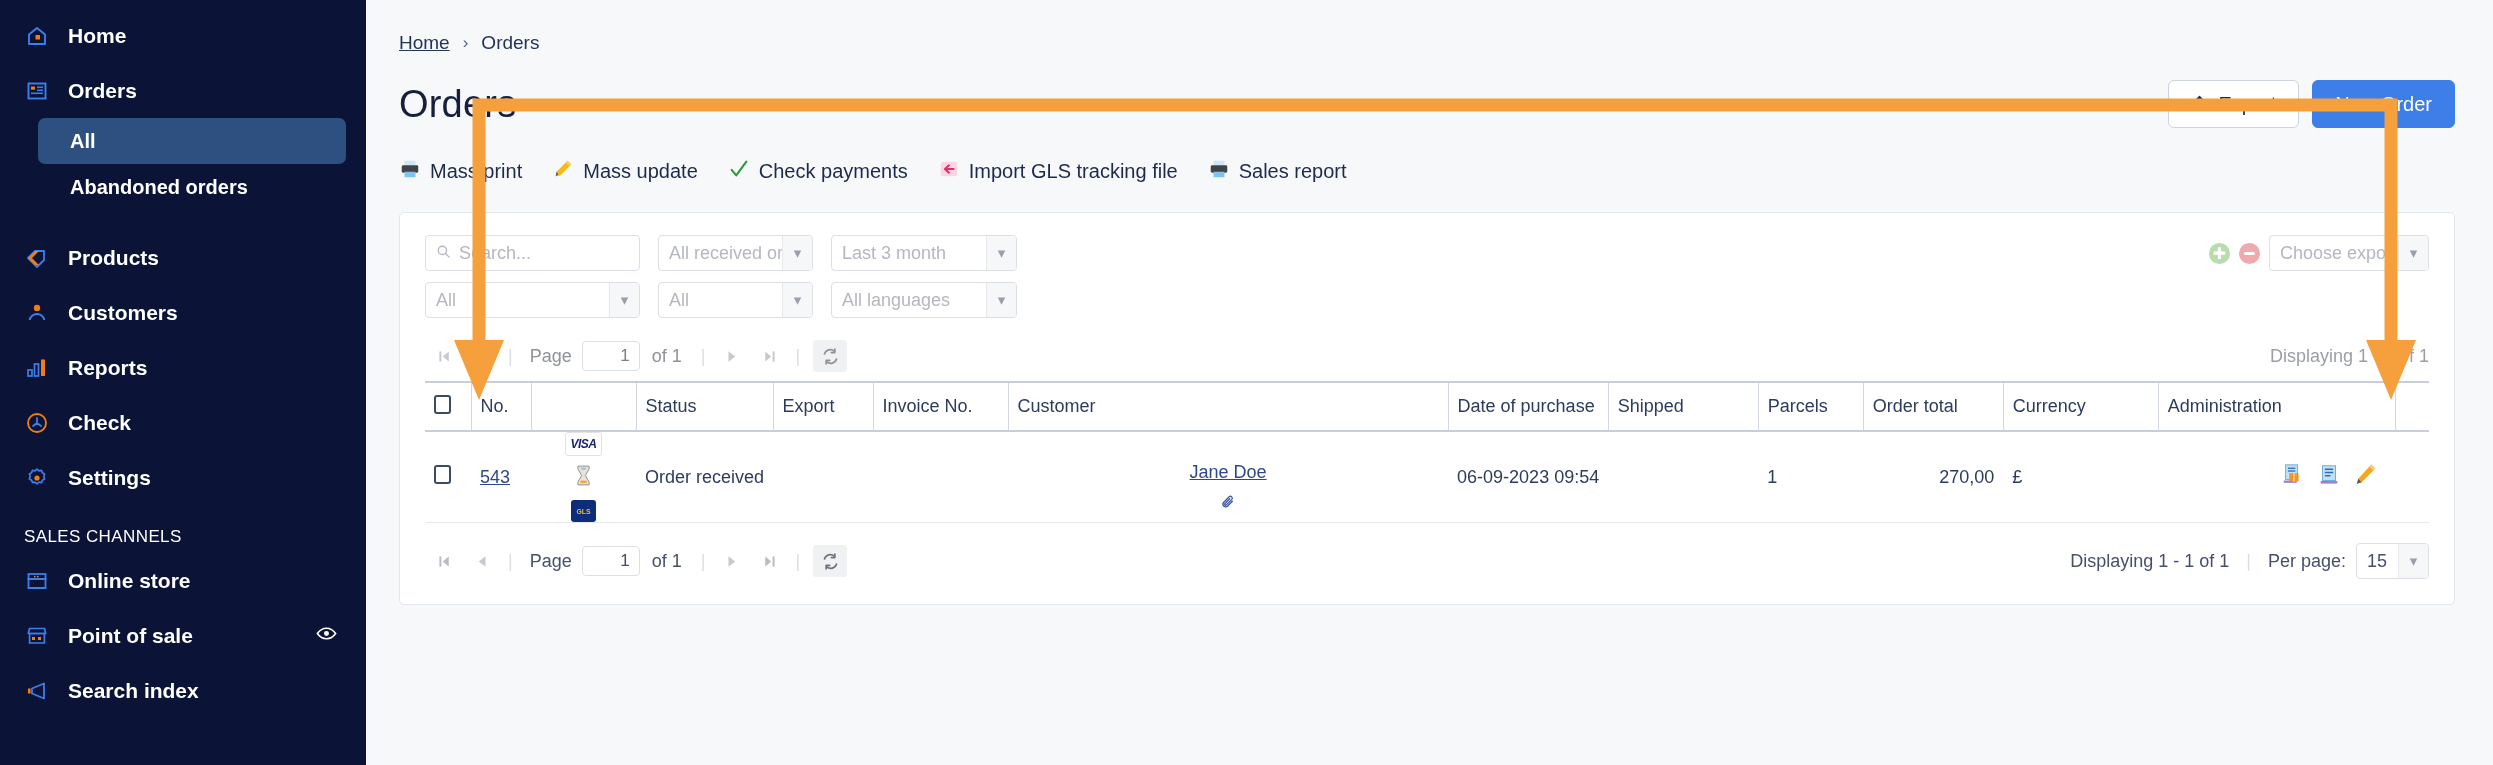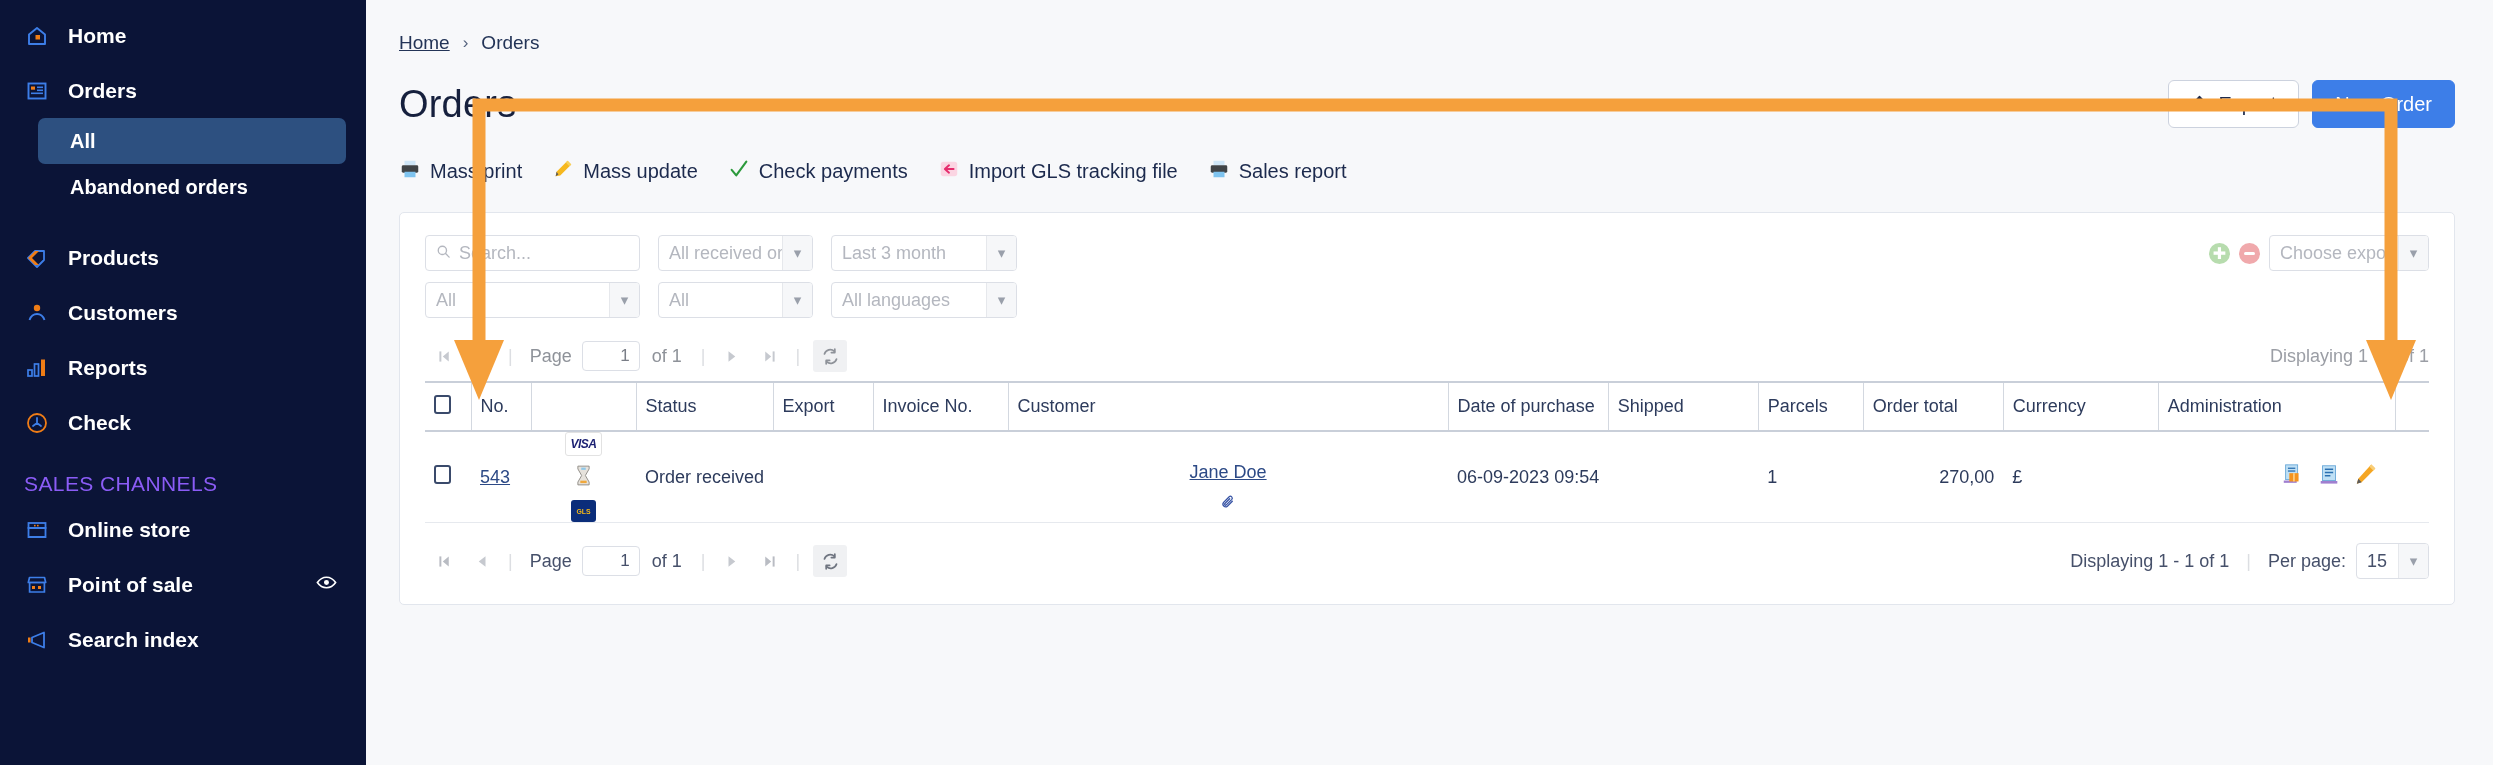--- a/index.html
+++ b/index.html
@@ -37,22 +37,22 @@
     display: flex; align-items: center;
     padding-left: 32px;
     color: #ffffff;
     font-size: 20px;
     font-weight: bold;
     border-radius: 7px;
     cursor: pointer;
   }
   .nav-sub.active { background: #2d5080; }
   .section-label {
-    color: #8b5cf6;
-    font-size: 21px;
+    color: #ffffff;
+    font-size: 17px;
     letter-spacing: .4px;
     padding-left: 24px;
     margin-top: 22px;
     margin-bottom: 6px;
   }
   .eye-ico { position: absolute; right: 28px; top: 50%; transform: translateY(-50%); }
 
   
   .main {
     flex: 1 1 auto;
@@ -281,20 +281,29 @@
     <div class="nav-item">
       <span class="ico">
         <svg width="24" height="24" viewBox="0 0 24 24" fill="none">
           <circle cx="12" cy="12" r="9" stroke="#f07d16" stroke-width="1.8"></circle>
           <path d="M12 7v5l4 3M12 12l-4 3" stroke="#3d7ee8" stroke-width="1.8" stroke-linecap="round"></path>
         </svg>
       </span>
       <span>Check</span>
     </div>
 
+    <div class="nav-item">
+      <span class="ico">
+        <svg width="24" height="24" viewBox="0 0 24 24" fill="none">
+          <path d="M12 3.2l2 1.6 2.5-.4.9 2.4 2.2 1.3-.8 2.4.8 2.4-2.2 1.3-.9 2.4-2.5-.4-2 1.6-2-1.6-2.5.4-.9-2.4-2.2-1.3.8-2.4-.8-2.4 2.2-1.3.9-2.4 2.5.4z" stroke="#3d7ee8" stroke-width="1.7" stroke-linejoin="round"></path>
+          <circle cx="12" cy="12" r="2.6" fill="#f07d16"></circle>
+        </svg>
+      </span>
+      <span>Settings</span>
+    </div>
 
     <div class="section-label">SALES CHANNELS</div>
 
     <div class="nav-item">
       <span class="ico">
         <svg width="24" height="24" viewBox="0 0 24 24" fill="none">
           <rect x="3.5" y="5" width="17" height="5" stroke="#3d7ee8" stroke-width="1.8"></rect>
           <path d="M3.5 10h17v9h-17z" stroke="#3d7ee8" stroke-width="1.8"></path>
           <rect x="9" y="6.8" width="1.6" height="1.6" fill="#f07d16"></rect>
           <rect x="12" y="6.8" width="1.6" height="1.6" fill="#f07d16"></rect>

